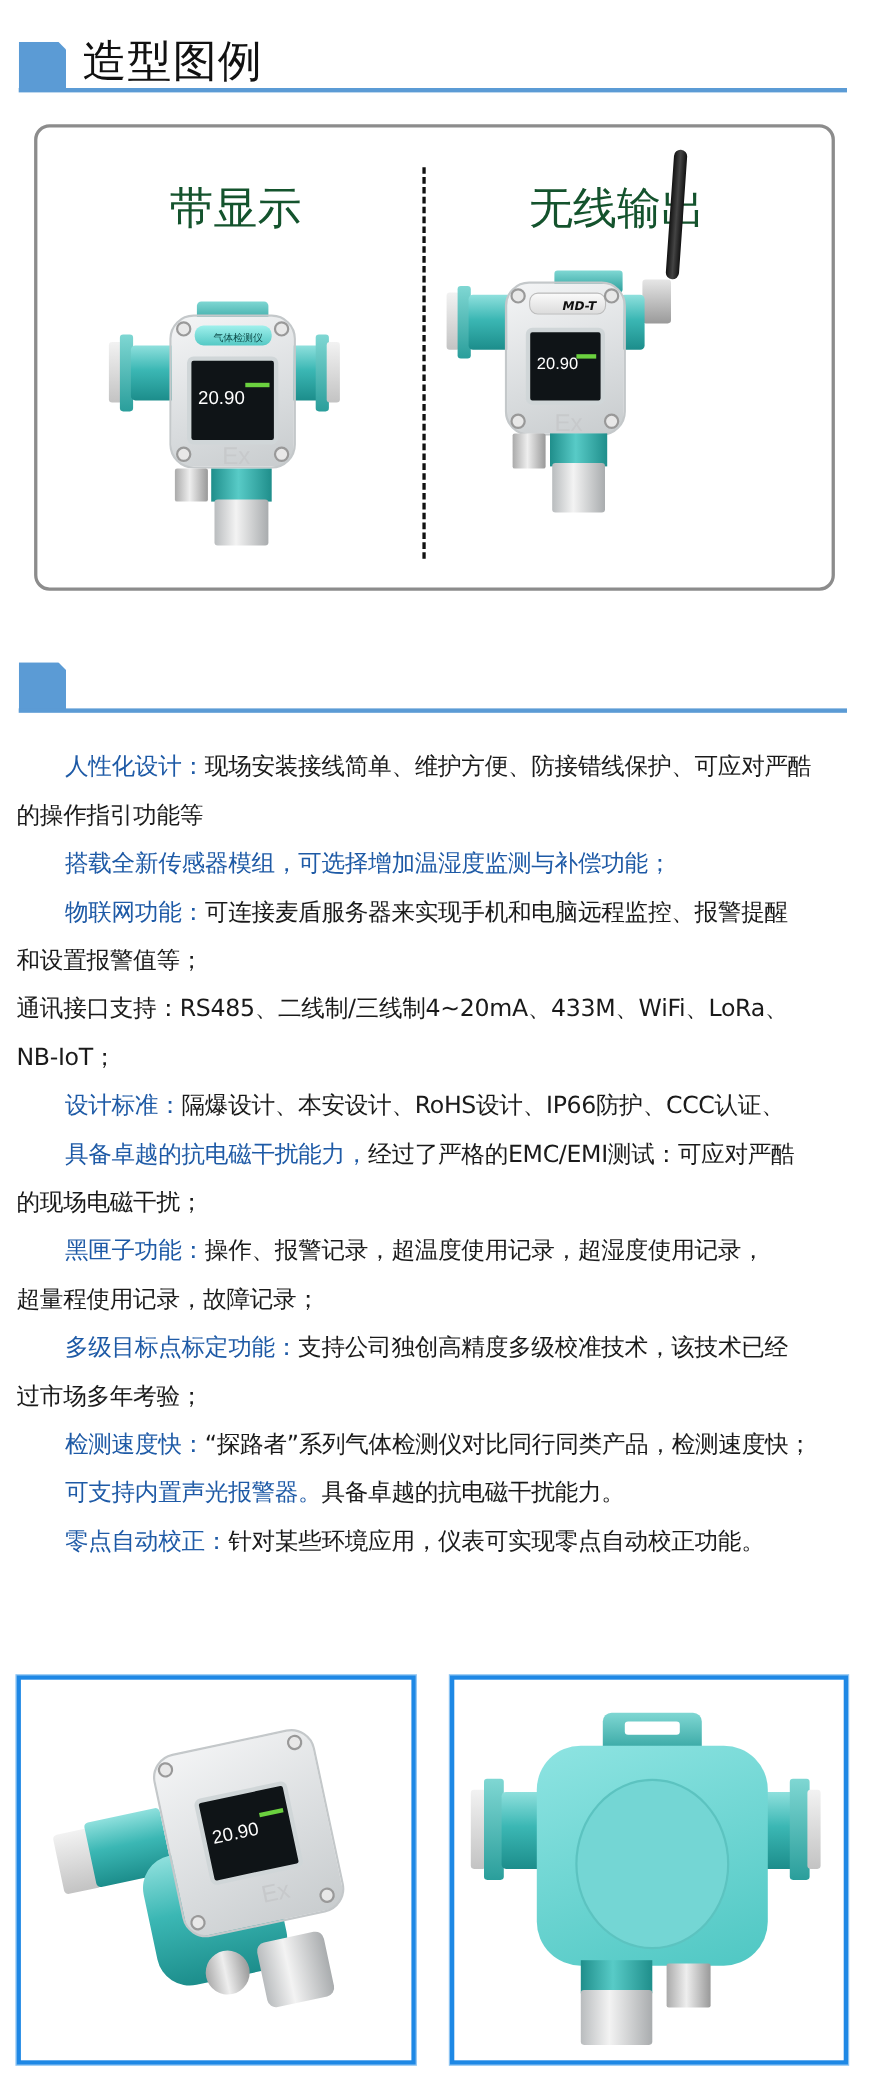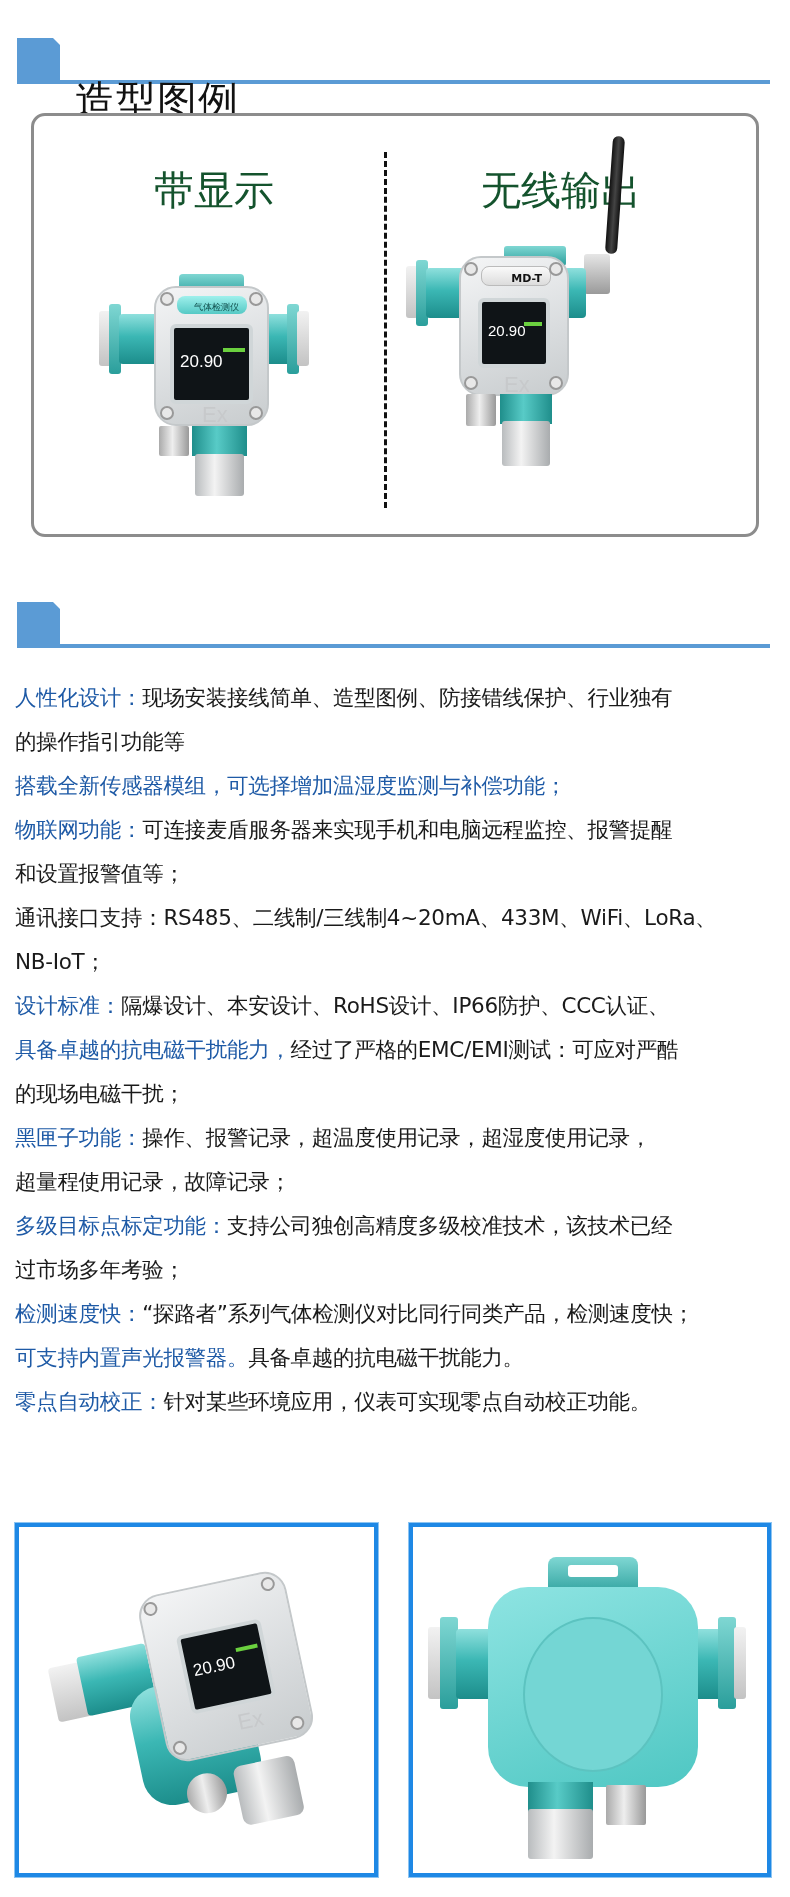--- a/index.html
+++ b/index.html
@@ -3,50 +3,50 @@
 <meta charset="utf-8">
 <style>
   * { margin:0; padding:0; box-sizing:border-box; }
   html, body { width:790px; height:1897px; background:#ffffff; overflow:hidden; }
   body { position:relative; font-family:"DejaVu Sans", "Liberation Sans", sans-serif; color:#222; }
 
   .section-head { position:absolute; left:17px; width:753px; height:46px; }
   .section-head .block { position:absolute; left:0; top:0; width:43px; height:43px; background:#5b9bd5;
      clip-path: polygon(0 0, 36px 0, 43px 7px, 43px 100%, 0 100%); }
   .section-head .rule { position:absolute; left:0; right:0; bottom:0; height:4px; background:#5b9bd5; }
-  .section-head .title { position:absolute; left:58px; top:-6px; font-size:40px; line-height:48px; color:#111; letter-spacing:1px;margin-top:44px; }
+  .section-head .title { position:absolute; left:58px; top:-6px; font-size:40px; line-height:48px; color:#111; letter-spacing:1px; }
 
   .compare-box { position:absolute; left:31px; top:113px; width:728px; height:424px; border:3px solid #8c8c8c; border-radius:14px; background:#fff; }
   .compare-box .divider { position:absolute; left:350px; top:36px; height:356px; width:0;
      border-left:3px dashed #111; }
   .variant-label { position:absolute; top:50px; font-size:40px; line-height:48px; color:#14532d; text-align:center; width:300px; }
   .variant-left { left:30px; }
   .variant-right { left:377px; }
 
   .device { position:absolute; }
   .dev-pipe { position:absolute; background:linear-gradient(180deg,#8fe0dd 0%,#3bb7b4 45%,#1c8d8b 100%); border-radius:4px; }
   .dev-flange { position:absolute; background:linear-gradient(180deg,#7fd7d3,#2a9e9b); border-radius:3px; }
   .dev-cap { position:absolute; background:linear-gradient(180deg,#f2f2f2,#c3c3c3); border-radius:3px; }
   .dev-body { position:absolute; background:linear-gradient(160deg,#f4f5f6 0%,#d9dcde 60%,#c8ccce 100%); border-radius:22px; border:2px solid #c4c8ca; }
   .dev-screen { position:absolute; background:#0f1417; border-radius:6px; border:4px solid #d0d6d8; }
   .dev-screen .reading { position:absolute; left:6px; top:24px; color:#fff; font-family:"Liberation Sans", sans-serif; font-size:17px; }
   .dev-screen .bar { position:absolute; right:4px; top:20px; width:22px; height:4px; background:#6bd13f; }
   .dev-label { position:absolute; background:linear-gradient(180deg,#9ff0ec,#55c9c5); border-radius:8px; font-size:9px; color:#104e4c; text-align:right; padding:5px 8px 0 0; }
-  .dev-label.silver { background:linear-gradient(180deg,#fafafa,#dcdcdc); border:1px solid #bbb; color:#111; font-weight:bold; font-size:11px; }
+  .dev-label.silver { background:linear-gradient(180deg,#fafafa,#dcdcdc); border:1px solid #bbb; color:#111; font-weight:bold; font-size:11px;font-style:italic; }
   .dev-ex { position:absolute; font-size:22px; color:#c7c9cb; font-family:"Liberation Sans", sans-serif; }
   .dev-sensor { position:absolute; background:linear-gradient(90deg,#b9bcbe 0%,#f3f3f3 40%,#a9acae 100%); border-radius:3px; }
   .dev-sensor-neck { position:absolute; background:linear-gradient(90deg,#1f8e8b,#58cbc7 45%,#1f8e8b); }
   .dev-small-sensor { position:absolute; background:linear-gradient(90deg,#aaa,#eee 45%,#999); border-radius:2px; }
   .dev-screw { position:absolute; width:14px; height:14px; border-radius:50%; background:#e8e8e8; border:2px solid #999; }
   .antenna { position:absolute; background:linear-gradient(90deg,#111,#444 50%,#111); border-radius:6px; }
   .gland { position:absolute; background:linear-gradient(180deg,#e6e6e6,#9a9a9a); border-radius:3px; }
 
   .features { position:absolute; left:15px; top:676px; width:770px; font-size:21.5px; line-height:44px; color:#1a1a1a; font-family:"DejaVu Sans", sans-serif; letter-spacing:-0.3px; }
   .features p { white-space:nowrap; }
-  .features .hl { color:#1e5aa6; }
+  .features .hl { color:#1e5aa6;margin-left:44px; }
 
   .photo-frame { position:absolute; top:1523px; height:354px; border:4px solid #1e88e5; box-shadow:0 0 0 1px #8cc4f2; background:#fff; overflow:hidden; }
   .photo-left { left:15px; width:363px; }
   .photo-right { left:409px; width:362px; }
 </style>
 </head>
 <body>
 
 <div class="section-head" style="top:38px;">
   <div class="block"></div>
@@ -107,21 +107,21 @@
     <div class="dev-sensor" style="left:88px; top:285px; width:48px; height:45px;"></div>
   </div>
 </div>
 
 <div class="section-head" style="top:602px;">
   <div class="block"></div>
   <div class="rule"></div>
 </div>
 
 <div class="features">
-  <p><span class="hl">人性化设计：</span><span>现场安装接线简单、造型图例、防接错线保护、行业独有</span></p>
+  <p><span class="hl">人性化设计：</span><span>现场安装接线简单、维护方便、防接错线保护、可应对严酷</span></p>
   <p><span>的操作指引功能等</span></p>
   <p><span class="hl">搭载全新传感器模组，可选择增加温湿度监测与补偿功能；</span></p>
   <p><span class="hl">物联网功能：</span><span>可连接麦盾服务器来实现手机和电脑远程监控、报警提醒</span></p>
   <p><span>和设置报警值等；</span></p>
   <p><span>通讯接口支持：RS485、二线制/三线制4~20mA、433M、WiFi、LoRa、</span></p>
   <p><span>NB-IoT；</span></p>
   <p><span class="hl">设计标准：</span><span>隔爆设计、本安设计、RoHS设计、IP66防护、CCC认证、</span></p>
   <p><span class="hl">具备卓越的抗电磁干扰能力，</span><span>经过了严格的EMC/EMI测试：可应对严酷</span></p>
   <p><span>的现场电磁干扰；</span></p>
   <p><span class="hl">黑匣子功能：</span><span>操作、报警记录，超温度使用记录，超湿度使用记录，</span></p>

